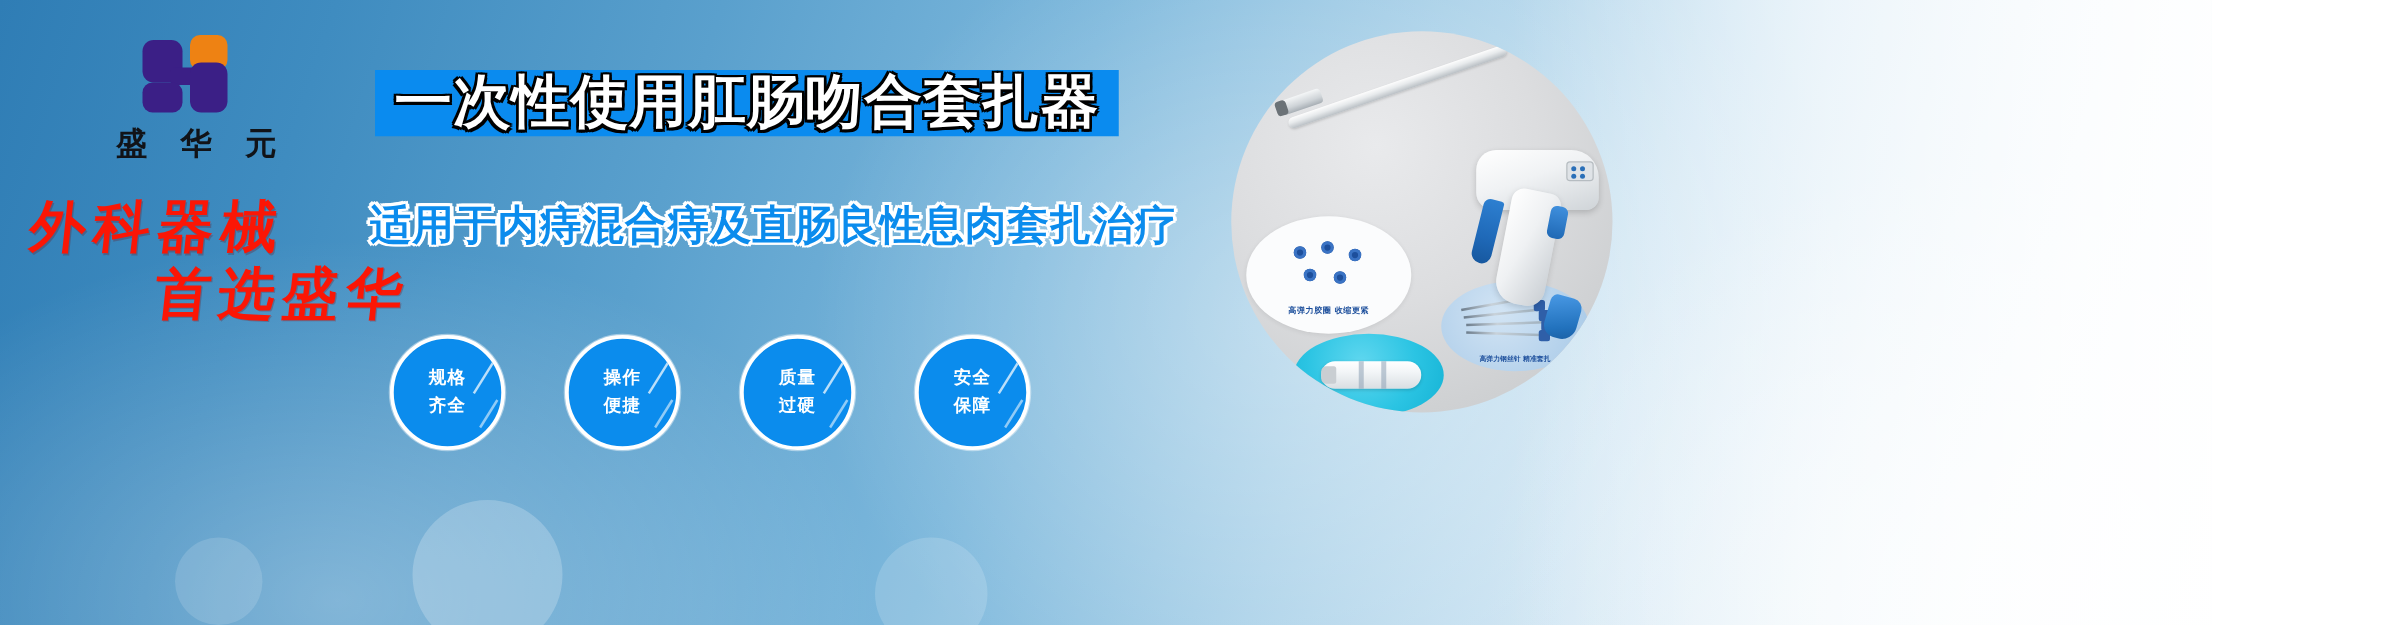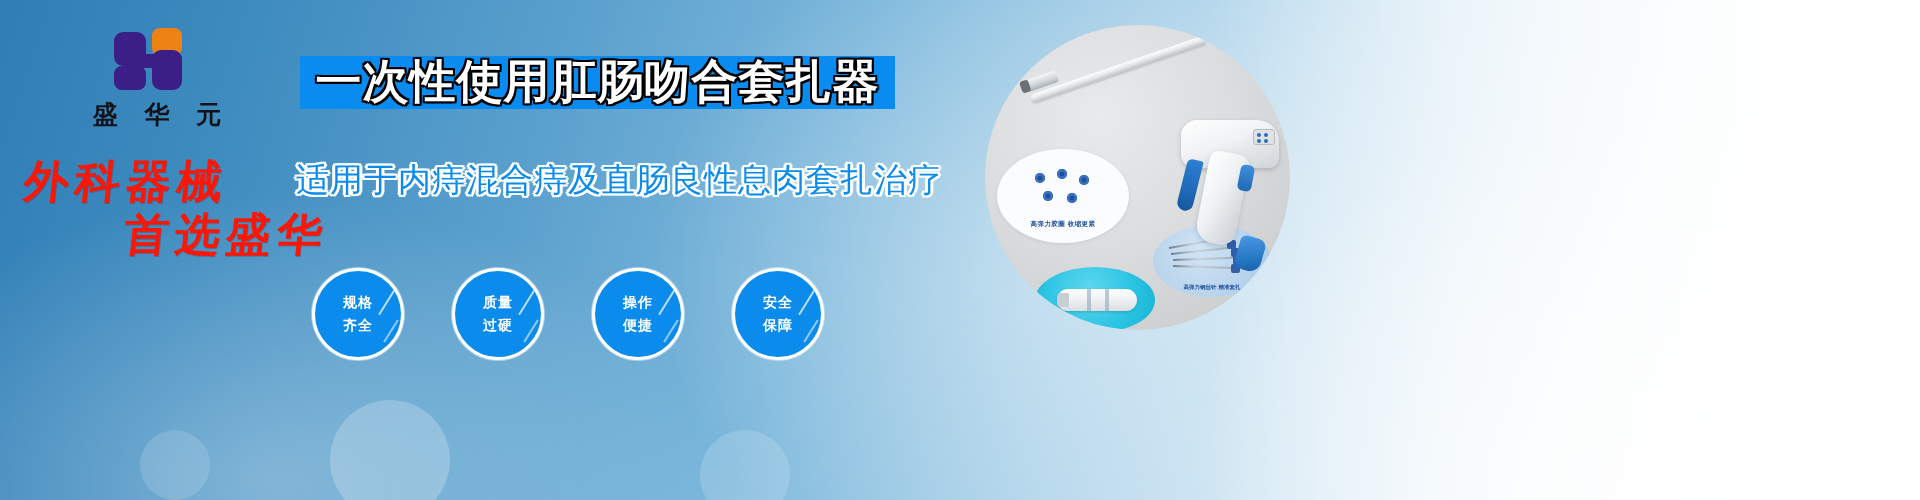--- a/index.html
+++ b/index.html
@@ -143,21 +143,21 @@
   }
 
   
   .subtitle {
     position: absolute;
     left: 296px;
     top: 158px;
     width: 600px;
     text-align: center;
     font-size: 33px;
-    font-weight: normal;
+    font-weight: bold;
     color: #0b8ced;
     letter-spacing: 1px;
     white-space: nowrap;
     font-family: "DejaVu Sans", "Liberation Sans", sans-serif;
     text-shadow:
       -2px 0 0 #fff, 2px 0 0 #fff, 0 -2px 0 #fff, 0 2px 0 #fff,
       -2px -2px 0 #fff, 2px -2px 0 #fff, -2px 2px 0 #fff, 2px 2px 0 #fff,
       -3px 0 0 #fff, 3px 0 0 #fff;
   }
 
@@ -234,21 +234,21 @@
     height: 305px;
     border-radius: 50%;
     background: radial-gradient(circle at 38% 30%, #e9eaec 0%, #dcdddf 45%, #cfd1d3 75%, #c6c8ca 100%);
     overflow: hidden;
   }
 
   
   .bands-oval {
     position: absolute;
     left: 12px;
-    top: 124px;
+    top: 148px;
     width: 132px;
     height: 94px;
     border-radius: 50%;
     background: #fbfcfd;
     box-shadow: 0 1px 4px rgba(0,0,0,0.08);
   }
   .band-dot {
     position: absolute;
     width: 10px;
     height: 10px;
@@ -514,28 +514,28 @@
   <div class="circles">
     <div class="circle">
       <div class="slash"></div>
       <div class="slash2"></div>
       <span>规格</span>
       <span>齐全</span>
     </div>
     <div class="circle">
       <div class="slash"></div>
       <div class="slash2"></div>
-      <span>质量</span>
-      <span>过硬</span>
+      <span>操作</span>
+      <span>便捷</span>
     </div>
     <div class="circle">
       <div class="slash"></div>
       <div class="slash2"></div>
-      <span>操作</span>
-      <span>便捷</span>
+      <span>质量</span>
+      <span>过硬</span>
     </div>
     <div class="circle">
       <div class="slash"></div>
       <div class="slash2"></div>
       <span>安全</span>
       <span>保障</span>
     </div>
   </div>
 
   <div class="photo">

